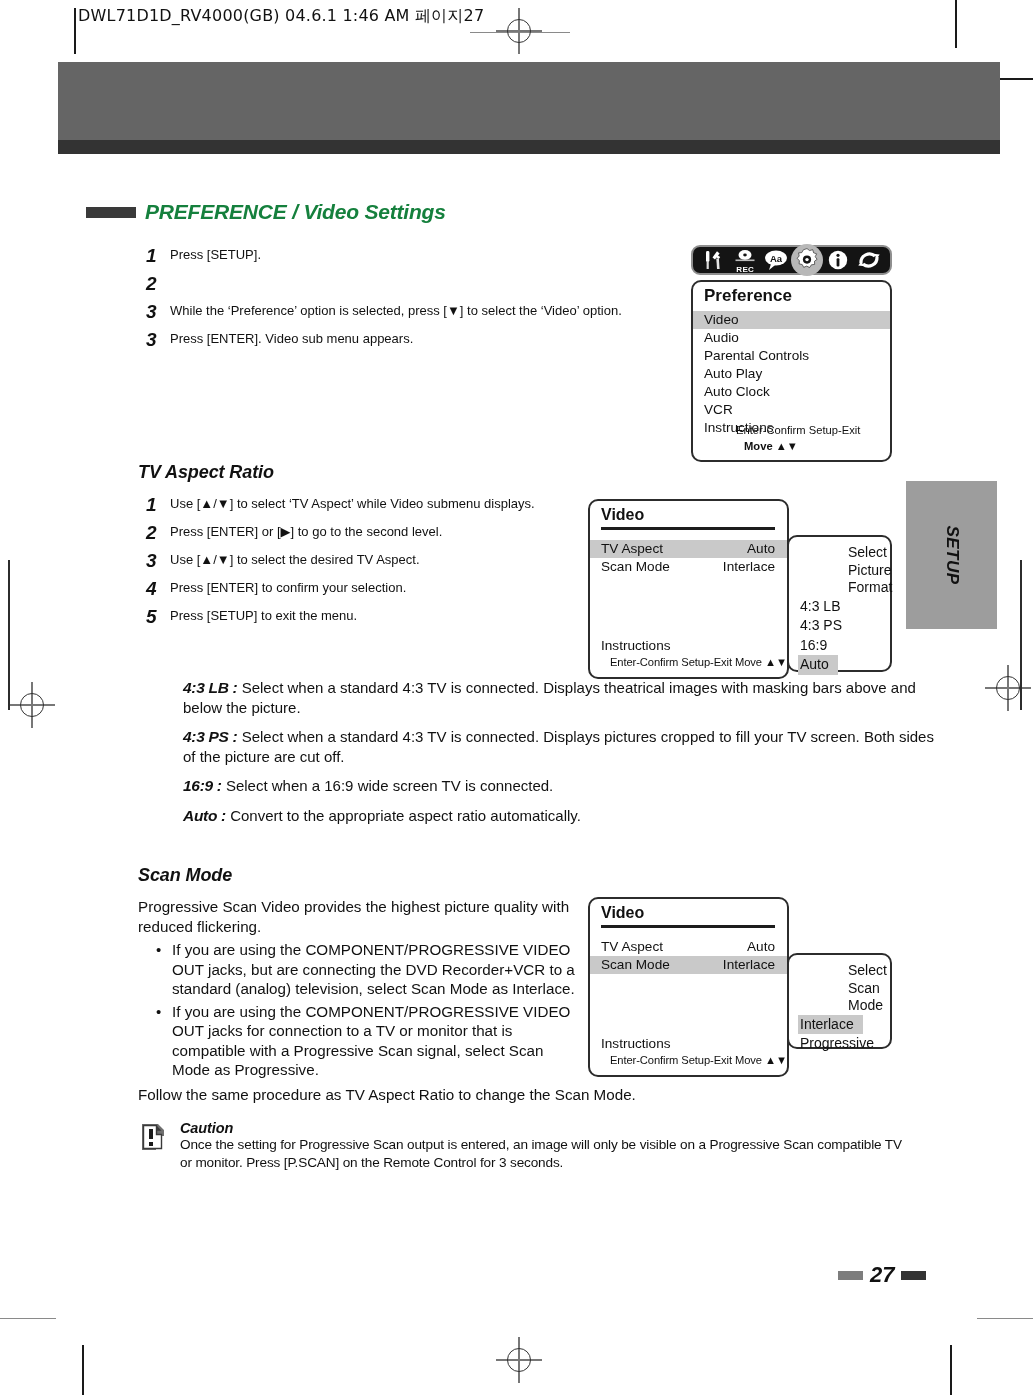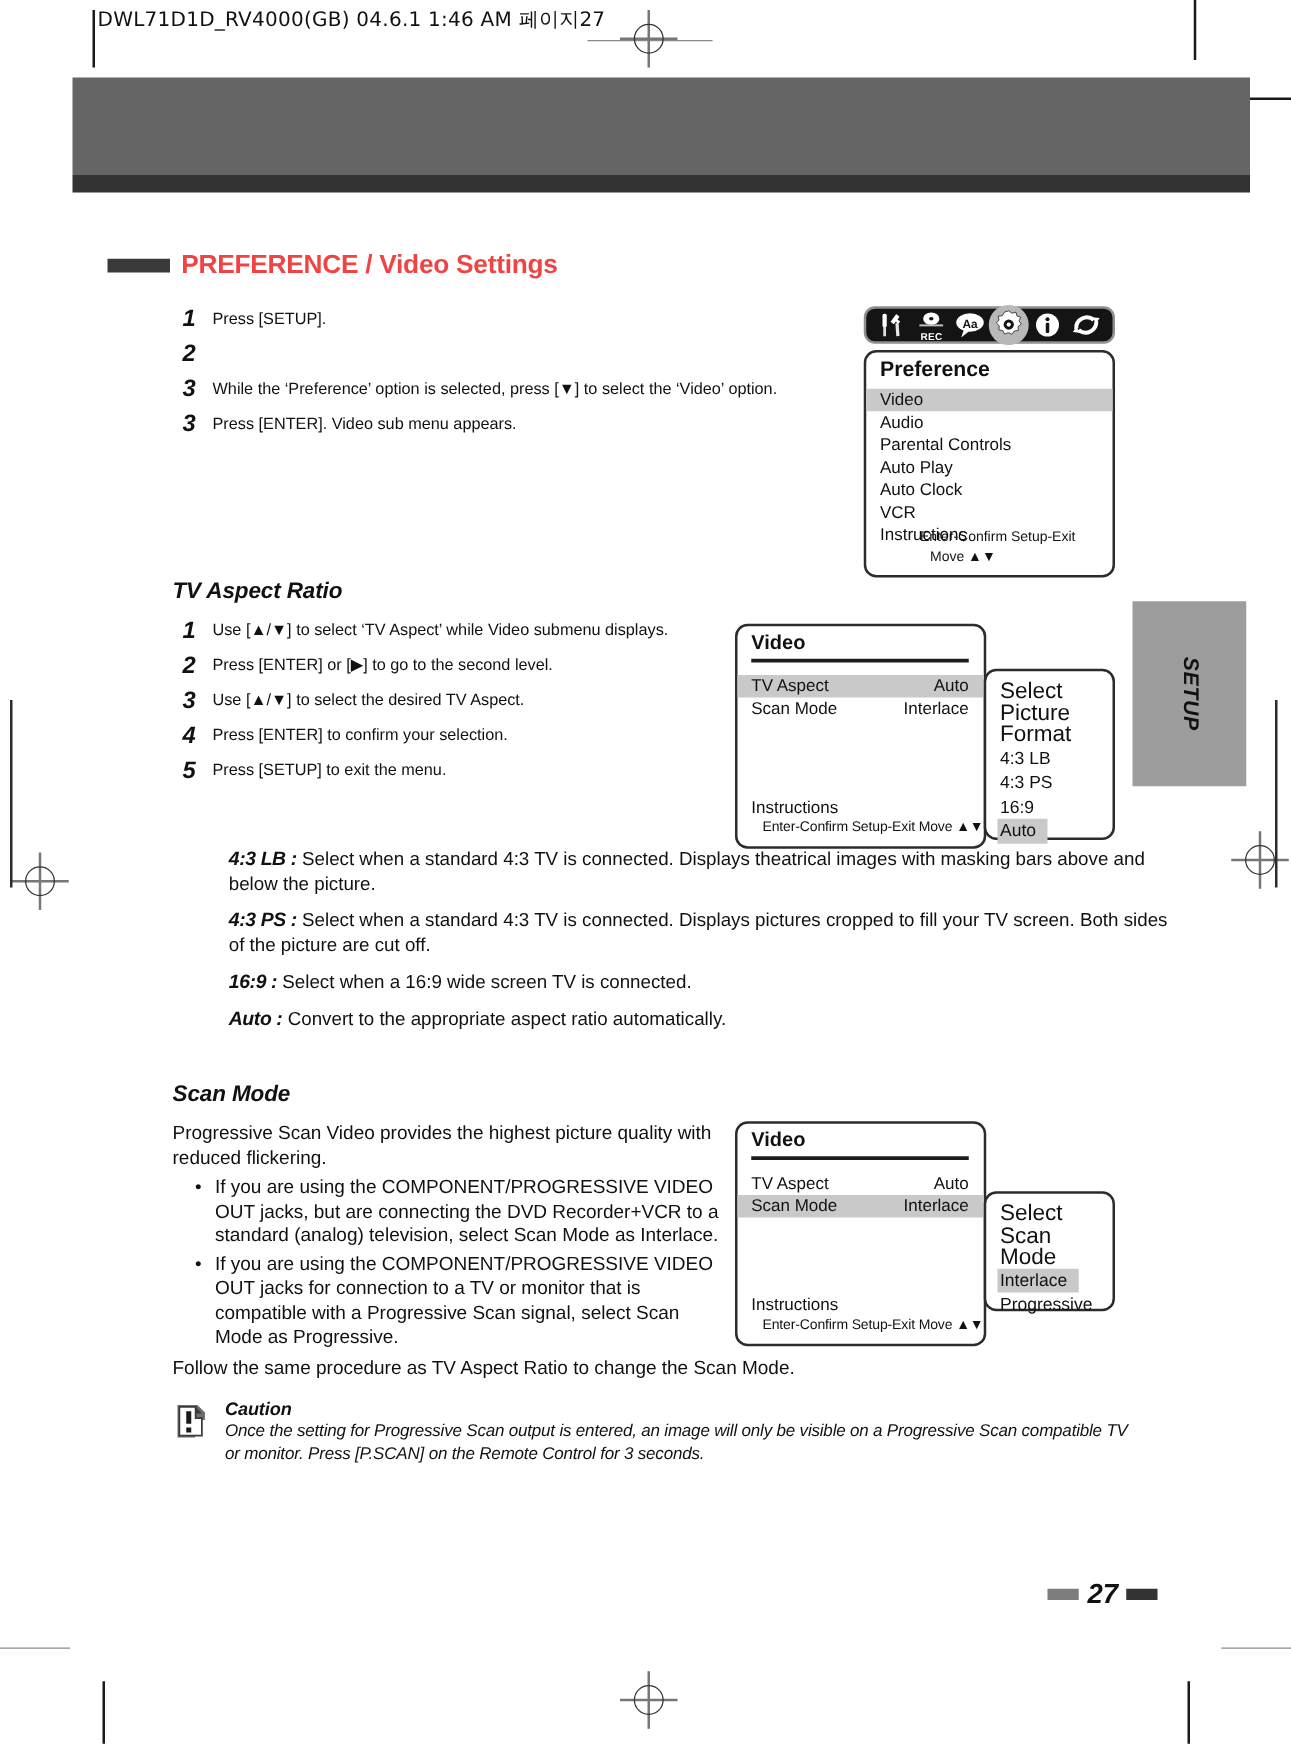--- a/index.html
+++ b/index.html
@@ -58,22 +58,22 @@
     color:#111; letter-spacing:.5px; white-space:nowrap;
   }
 
   
   .sec-head {
     position:absolute; left:86px; top:200px;
     display:flex; align-items:center; gap:9px;
   }
   .sec-head .blk { width:50px; height:11px; background:#3a3a3a; }
   .sec-head .txt {
-    font-weight:bold; font-size:21px;
-    letter-spacing:-.2px; color:#ef4444;
+    font-weight:bold; font-style:italic; font-size:21px;
+    letter-spacing:-.2px; color:#15803d;
   }
 
   
   .steps { position:absolute; }
   .step { display:flex; margin-bottom:7px; }
   .step .num {
     width:32px; flex:0 0 32px;
     font-weight:bold; font-style:italic; font-size:19px;
     line-height:21px; color:#111; padding-left:8px;
   }
@@ -99,21 +99,21 @@
   .bullet .body { font-size:15.2px; line-height:19.5px; }
 
   
   .caution { position:absolute; left:140px; top:1120px; width:770px; }
   .caution .ico { position:absolute; left:0; top:2px; width:26px; height:30px; }
   .caution .hd {
     margin-left:40px; font-weight:bold; font-style:italic;
     font-size:14.5px; letter-spacing:-.1px;
   }
   .caution .bd {
-    margin-left:40px; font-style:italic; font-size:13.6px; line-height:17.5px;
+    margin-left:40px; font-size:13.6px; line-height:17.5px;
     letter-spacing:-.15px;
   }
 
   
   .pagenum {
     position:absolute; left:838px; top:1262px;
     display:flex; align-items:center; gap:7px;
   }
   .pagenum .b1 { width:25px; height:9px; background:#7d7d7d; }
   .pagenum .b2 { width:25px; height:9px; background:#333333; }
@@ -166,21 +166,21 @@
     text-align:center; color:#fff; font-size:8px; font-weight:bold;
     letter-spacing:.3px;
   }
 
   
   .osd-pop {
     position:absolute;
     background:#ffffff; border:2px solid #2c2c2c; border-radius:10px;
     padding:7px 9px 8px 11px;
   }
-  .osd-pop .ttl { font-size:18px; line-height:17.5px; }
+  .osd-pop .ttl { font-size:14px; line-height:17.5px;margin-left:48px; }
   .osd-pop .opt { font-size:14px; line-height:19.5px; display:inline-block; padding:0 9px 0 0; }
   .osd-pop .opt.hi { background:#c9c9c9; padding-left:2px; margin-left:-2px; }
 </style>
 </head>
 <body>
 
 <div class="printer-head">DWL71D1D_RV4000(GB)   04.6.1 1:46 AM   페이지27</div>
 
 <div class="cropline" style="left:74px; top:8px; width:1.6px; height:46px;"></div>
 <div class="cropline" style="left:955px; top:0px; width:1.6px; height:48px;"></div>
@@ -316,21 +316,21 @@
       </div>
     <div class="osd-row">
         <span>VCR</span>
       </div>
     <div class="osd-row">
         <span>Instructions</span>
       </div>
   </div>
   <div style="position:absolute; left:22px; bottom:6px; font-size:11.2px; line-height:16px;margin-left:21px;">
     <div>Enter-Confirm   Setup-Exit</div>
-    <div style="padding-left:8px;">Move ▲▼</div>
+    <div style="padding-left:8px;font-weight:bold;">Move ▲▼</div>
   </div>
 </div>
 
 <div class="subhead" style="left:138px; top:462px;">TV Aspect Ratio</div>
 
 <div class="steps" style="left:138px; top:494px; width:420px;">
   <div class="step">
     <div class="num">1</div>
     <div class="body">Use [▲/▼] to select ‘TV Aspect’ while Video submenu displays.</div>
   </div>

